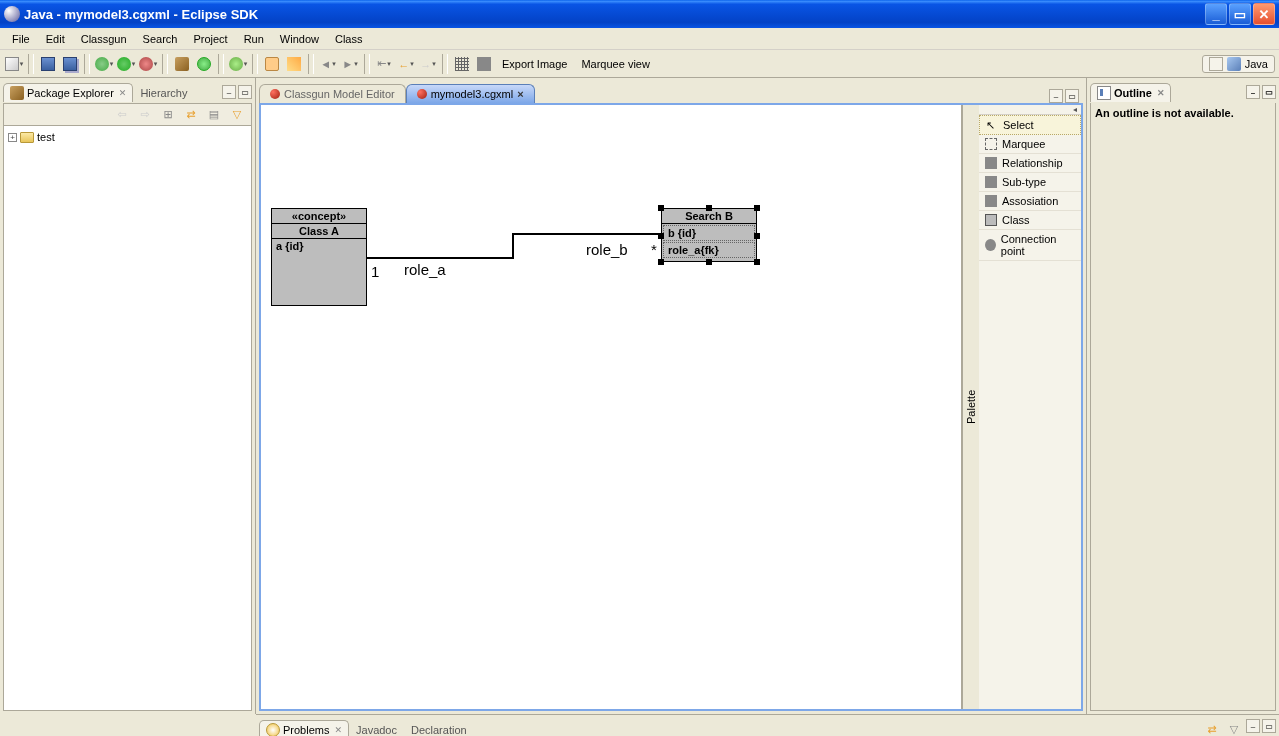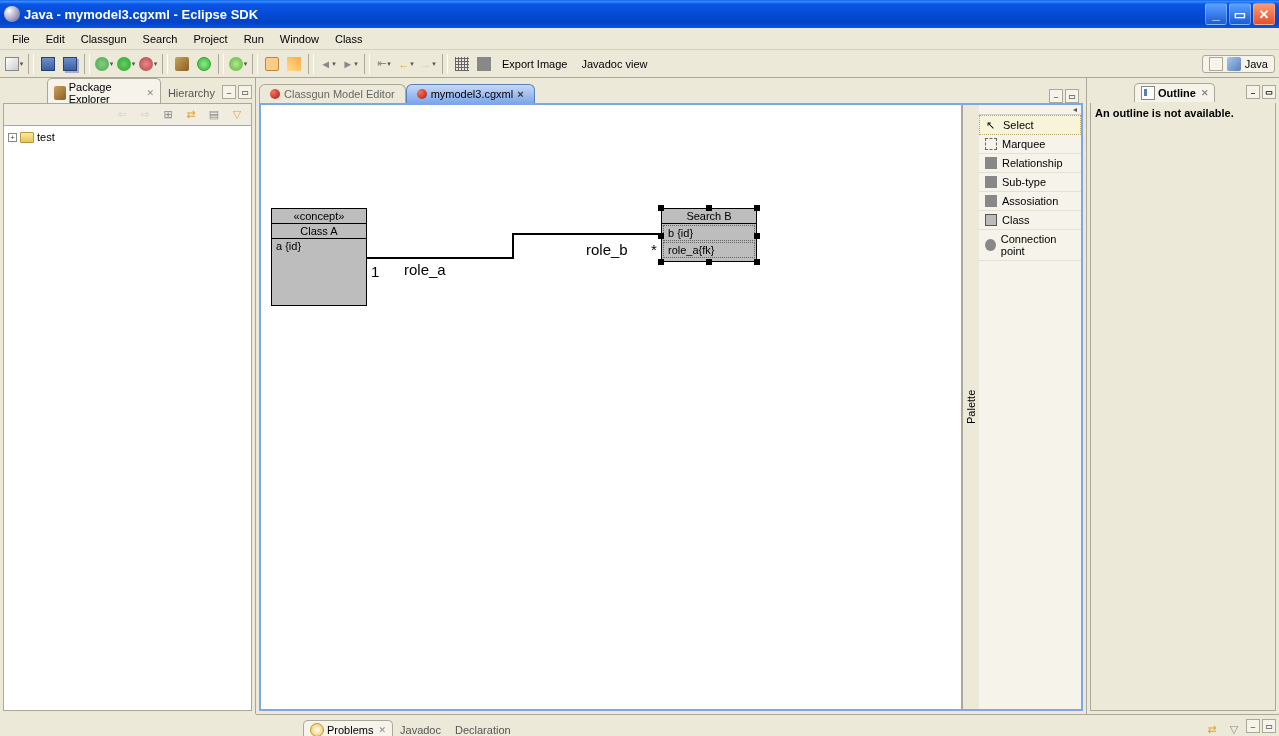--- a/index.html
+++ b/index.html
@@ -24,21 +24,21 @@
 .tbtn { width: 20px; height: 20px; display: flex; align-items: center; justify-content: center; cursor: pointer; border-radius: 2px; }
 .tbtn.drop::after { content: "▾"; font-size: 7px; color: #555; margin-left: 1px; }
 .tool-label { padding: 2px 6px; cursor: pointer; }
 .perspective-box { margin-left: auto; display: flex; align-items: center; gap: 4px; border: 1px solid #aca899; border-radius: 3px; padding: 1px 6px; background: #f5f3ea; }
 
 
 .main { display: flex; height: calc(100% - 28px - 22px - 28px - 22px); }
 
 
 .left-panel { width: 256px; border-right: 1px solid #aca899; display: flex; flex-direction: column; background: #ece9d8; padding: 3px; }
-.view-tabs { display: flex; align-items: center; height: 22px; margin-left: 44px; }
+.view-tabs { display: flex; align-items: center; height: 22px; }
 .view-tab { padding: 2px 6px; border: 1px solid #aca899; border-bottom: none; border-radius: 5px 5px 0 0; background: #ece9d8; display: flex; align-items: center; gap: 3px; font-size: 11px; }
 .view-tab.active { background: #f5f3ea; }
 .view-tab .x { font-size: 9px; color: #888; margin-left: 2px; }
 .view-tab.inactive { background: transparent; border-color: transparent; color: #555; }
 .view-controls { margin-left: auto; display: flex; gap: 2px; }
 .mini-btn { width: 14px; height: 14px; border: 1px solid #aca899; background: #f5f3ea; font-size: 8px; display: flex; align-items: center; justify-content: center; }
 .view-toolbar { height: 22px; display: flex; align-items: center; justify-content: flex-end; gap: 3px; padding: 0 4px; border-top: 1px solid #aca899; border-left: 1px solid #aca899; border-right: 1px solid #aca899; background: #f0ede0; }
 .tree-area { flex: 1; background: white; border: 1px solid #aca899; padding: 4px; overflow: auto; }
 .tree-item { display: flex; align-items: center; gap: 3px; padding: 1px 0; }
 .tree-toggle { width: 9px; height: 9px; border: 1px solid #888; font-size: 8px; line-height: 7px; text-align: center; color: #444; }
@@ -51,21 +51,21 @@
 .ed-tab.inactive { background: #ece9d8; color: #666; }
 .ed-tab.active { background: linear-gradient(to bottom, #c7d8f9, #7da7e8); color: #000; border-color: #5a7fb8; }
 .ed-tab.active .x { color: #333; }
 .ed-tab .x { font-size: 11px; font-weight: bold; }
 .ed-tab .dot { width: 10px; height: 10px; border-radius: 50%; background: radial-gradient(circle at 30% 30%, #ff7060, #a02010); }
 .editor-controls { margin-left: auto; display: flex; gap: 2px; padding-right: 4px; }
 .editor-body { flex: 1; border: 2px solid #7da7e8; background: white; display: flex; position: relative; }
 .canvas { flex: 1; position: relative; background: white; overflow: hidden; }
 
 
-.uml-box { position: absolute; background: #bdbdbd; border: 1px solid #000; }
+.uml-box { position: absolute; background: #bdbdbd; border: 1px solid #000; font-weight: bold; }
 .uml-header { text-align: center; border-bottom: 1px solid #000; padding: 1px 4px; font-size: 11px; }
 .uml-attr { padding: 1px 4px; font-size: 11px; }
 .sel-handle { position: absolute; width: 6px; height: 6px; background: #000; }
 .conn-line { position: absolute; background: #000; }
 .conn-label { position: absolute; font-size: 15px; }
 
 
 .palette-group { width: 120px; border-left: 1px solid #aca899; display: flex; }
 .palette-tab { writing-mode: vertical-rl; transform: rotate(180deg); background: #ece9d8; padding: 6px 2px; border-right: 1px solid #aca899; font-size: 11px; text-align: center; }
 .palette-body { flex: 1; background: #f5f3ea; }
@@ -171,21 +171,21 @@
       <span style="color:#ccc">→</span>
     </span>
   <span class="sep"></span>
   <span class="tbtn">
       <span class="ic" style="background:repeating-linear-gradient(0deg,#666 0 1px,transparent 1px 3px),repeating-linear-gradient(90deg,#666 0 1px,transparent 1px 3px)"></span>
     </span>
   <span class="tbtn">
       <span class="ic" style="background:#888"></span>
     </span>
   <span class="tool-label">Export Image</span>
-  <span class="tool-label">Javadoc view</span>
+  <span class="tool-label">Marquee view</span>
   <div class="perspective-box">
     <span class="ic-persp"></span>
     <span class="ic ic-java"></span>
     <span>Java</span>
   </div>
 </div>
 
 <div class="main">
 
   <div class="left-panel">

